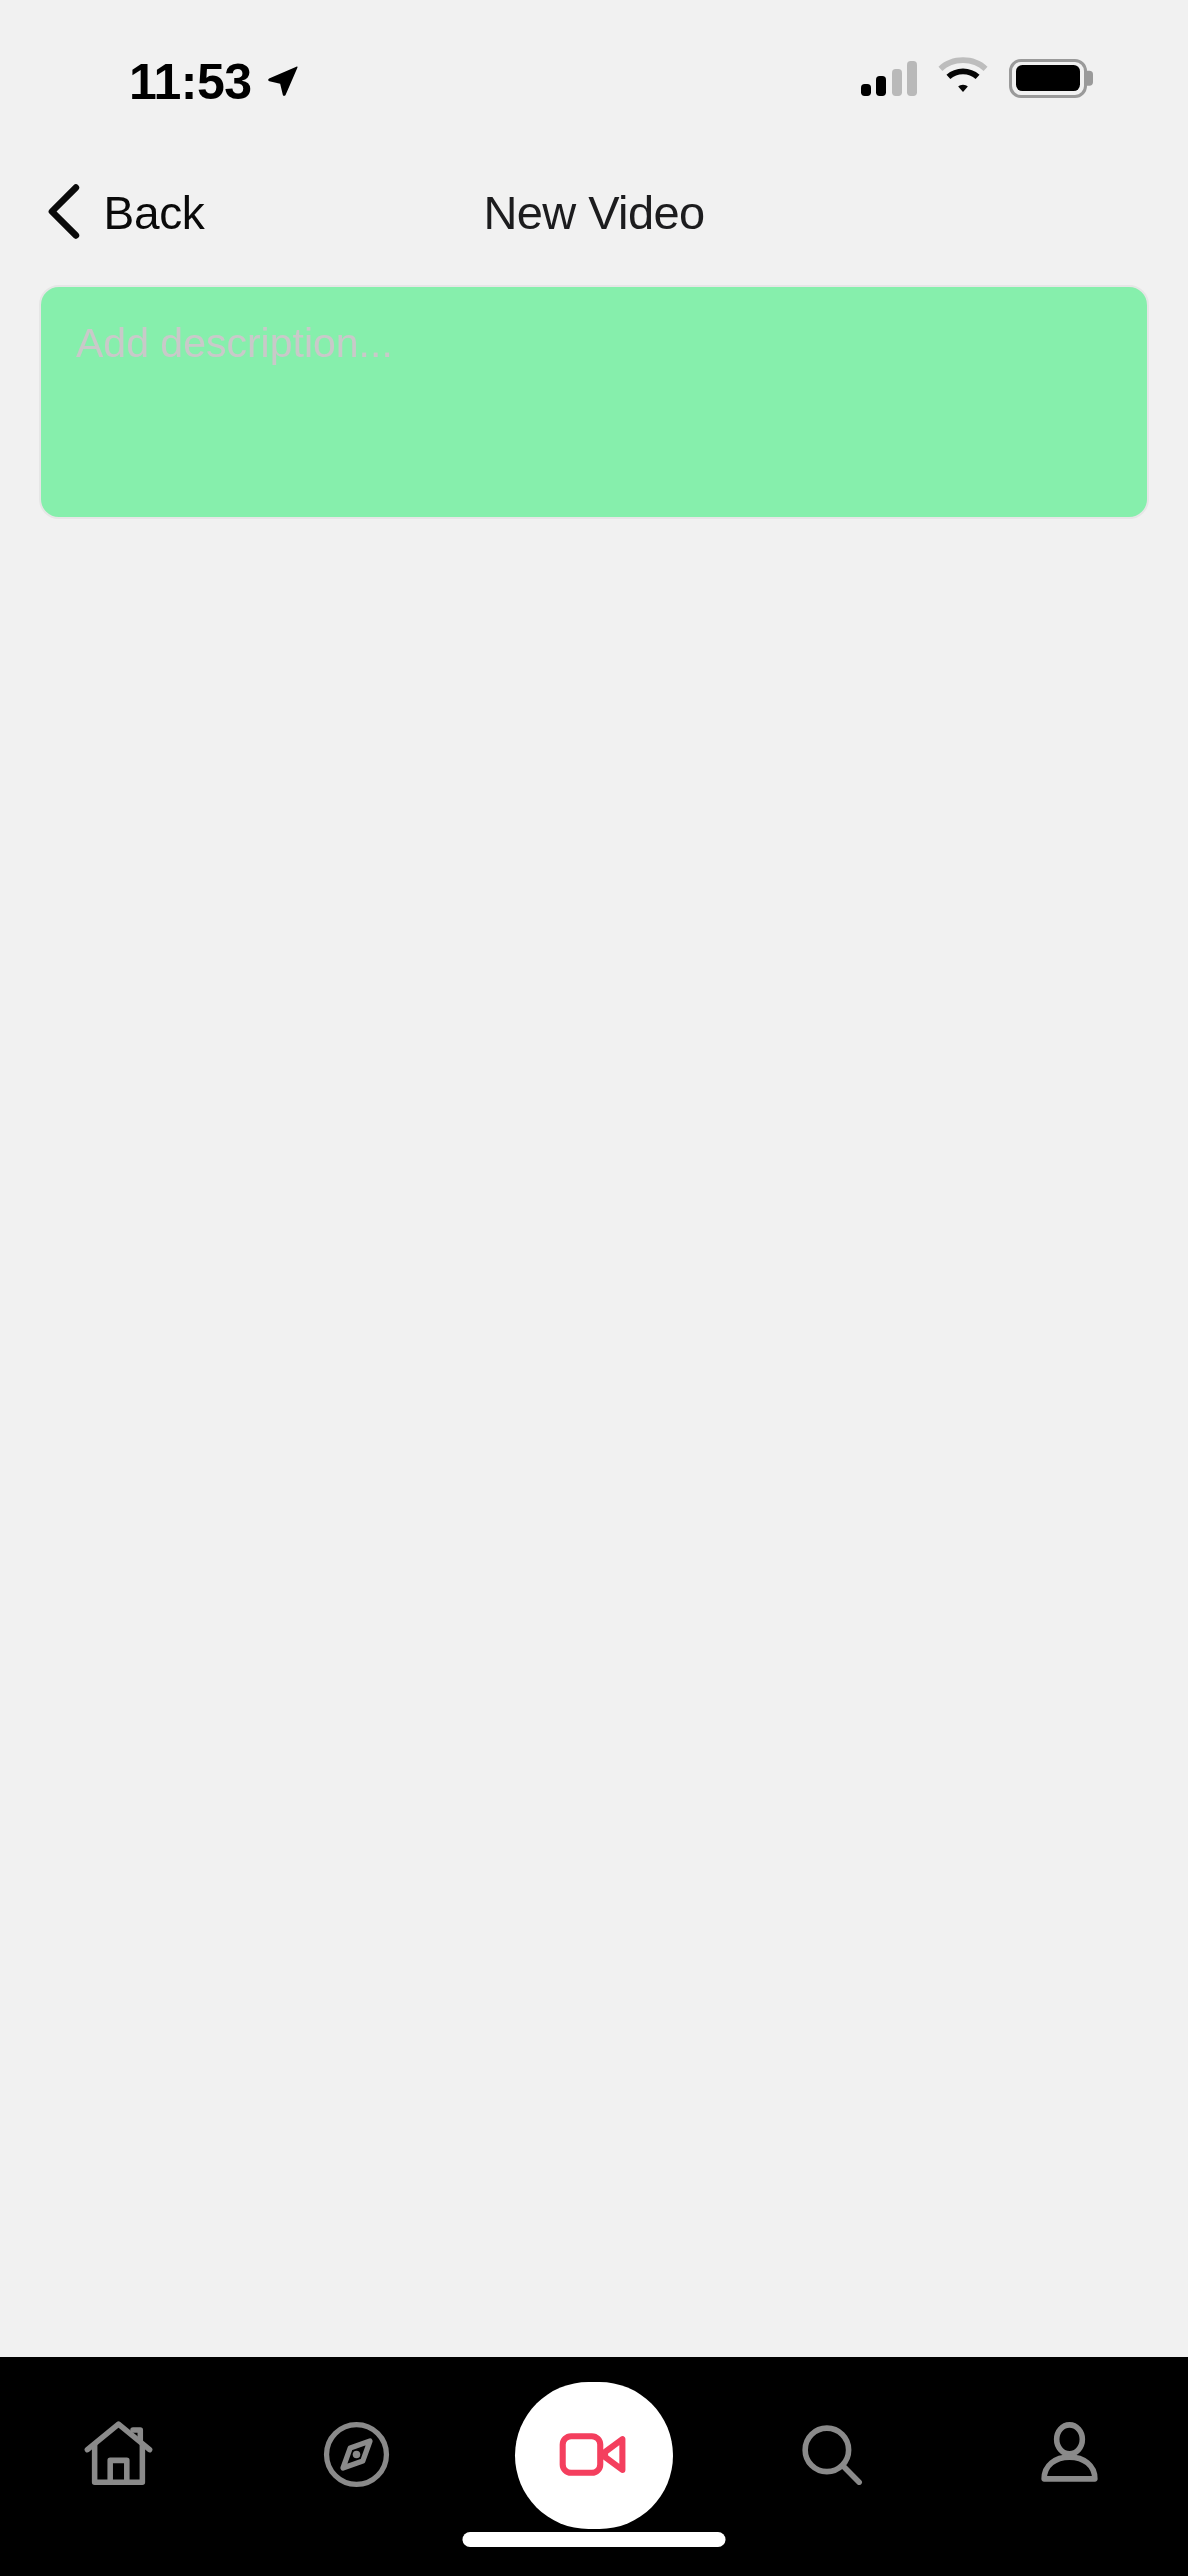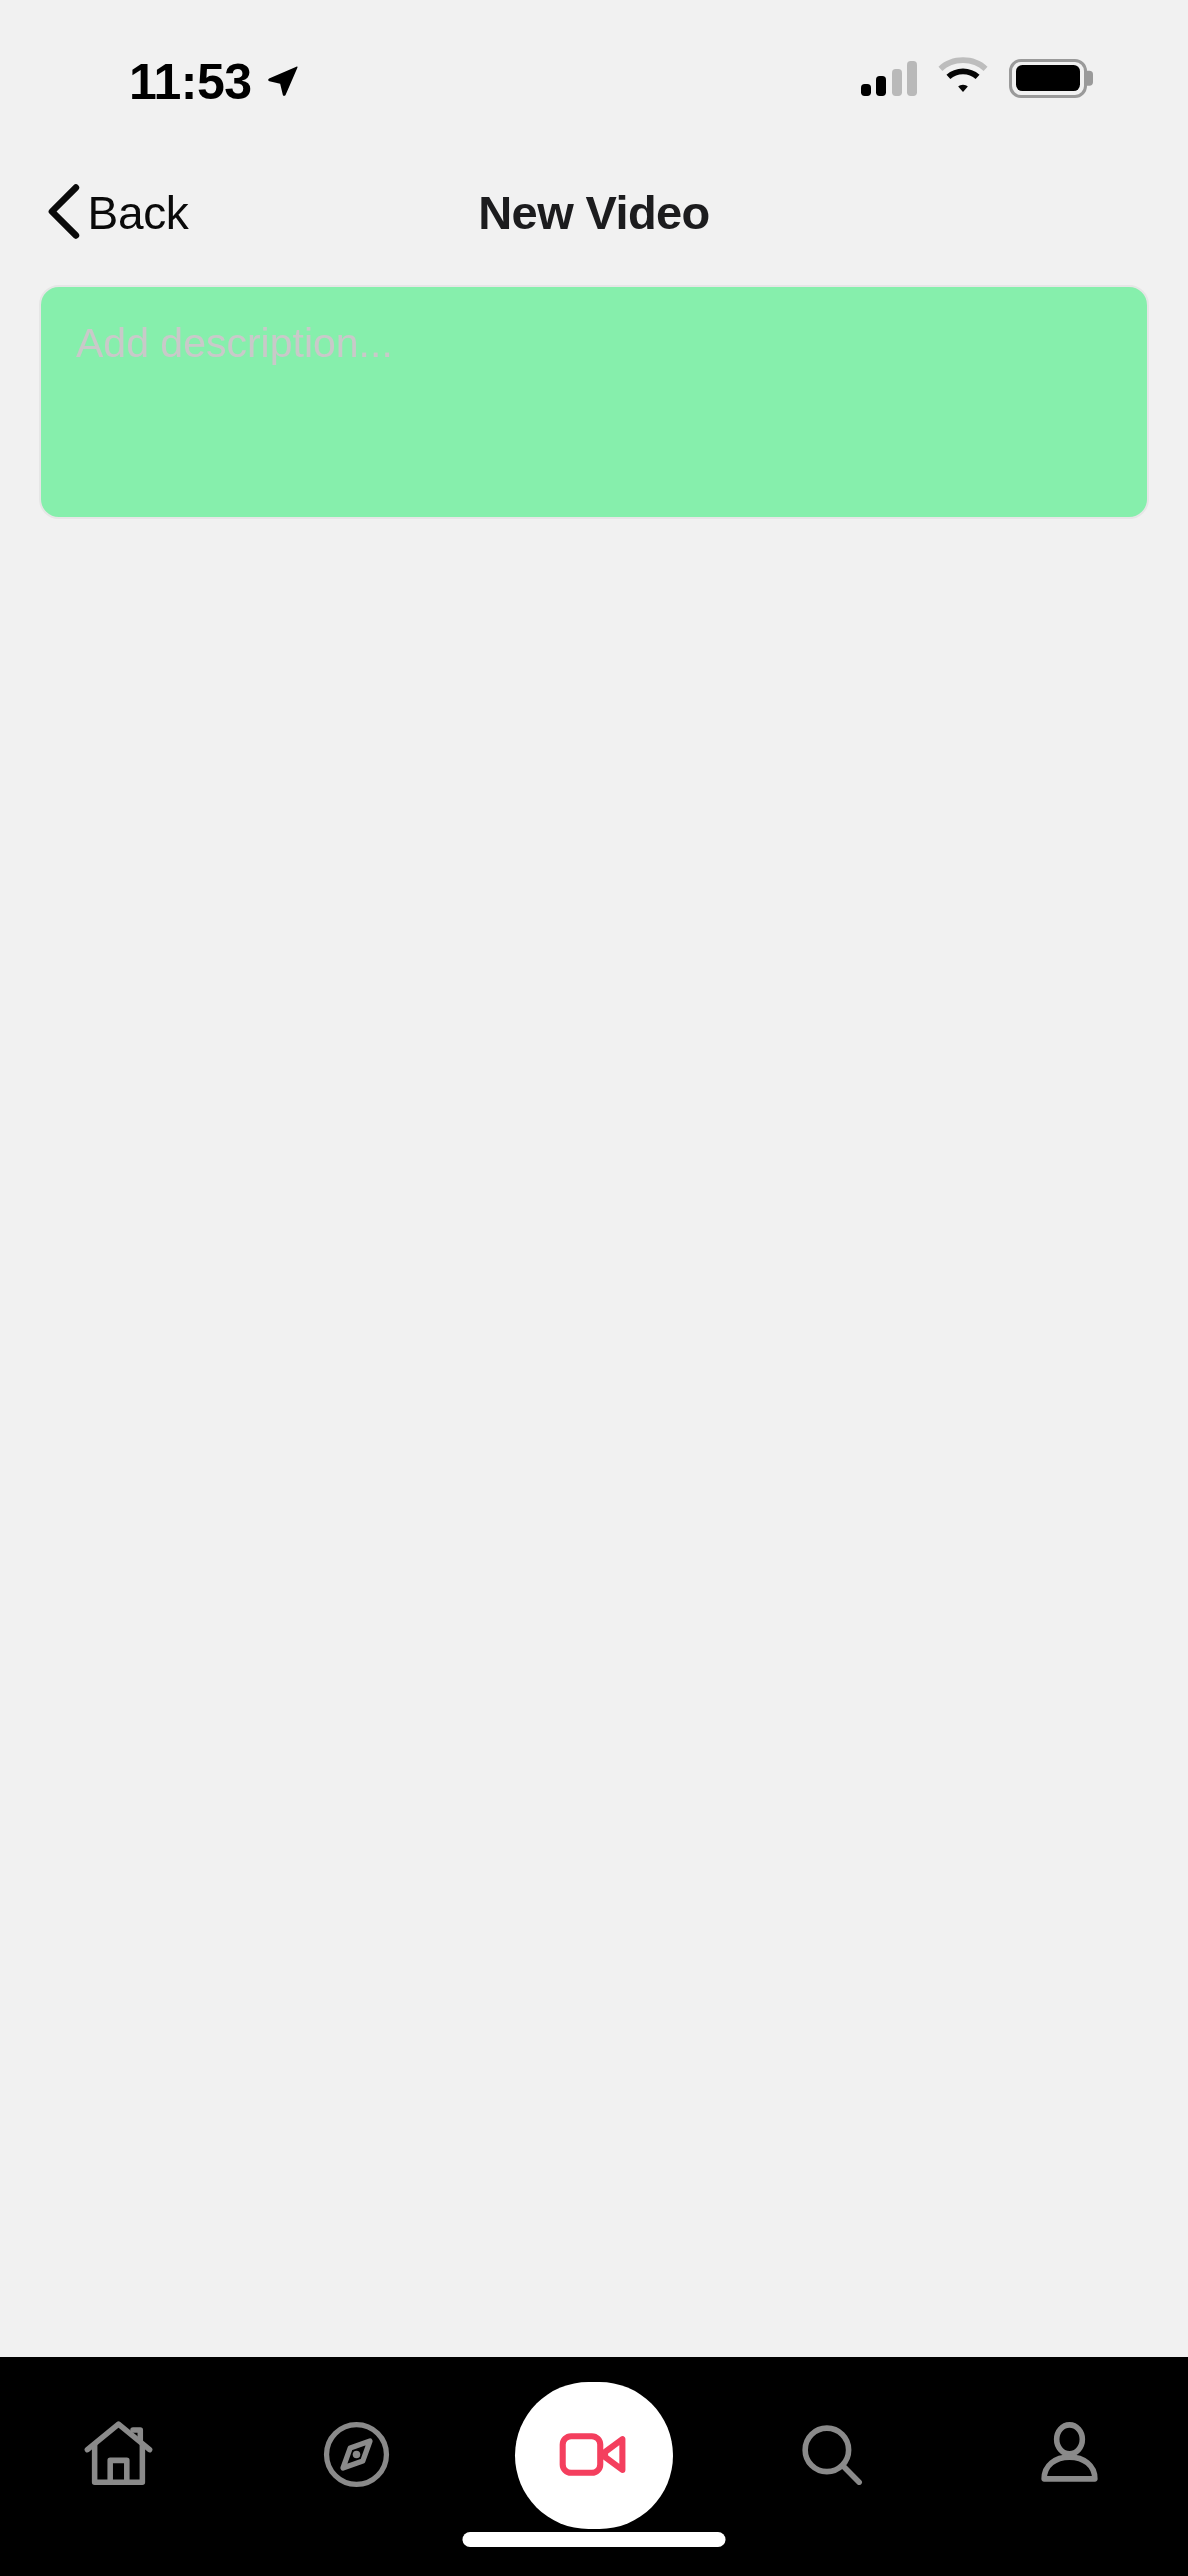--- a/index.html
+++ b/index.html
@@ -102,41 +102,41 @@
     flex:0 0 111px;
     height:111px;
     display:flex;
     align-items:center;
     padding:0 41px;
   }
 
   .back-btn {
     display:flex;
     align-items:center;
-    gap:8px;
+    gap:24px;
     background:none;
     border:none;
     cursor:pointer;
     padding:9.2px 5.5px;
     font-family:inherit;
   }
   .back-label {
     font-size:46px;
     font-weight:400;
     color:#0A0A0A;
     letter-spacing:-0.3px;
     line-height:1;
   }
 
   .nav-title {
     position:absolute;
     left:0; right:0;
     text-align:center;
     font-size:47px;
-    font-weight:700;
+    font-weight:400;
     color:#1C1C1E;
     letter-spacing:-0.6px;
     pointer-events:none;
   }
 
   .post-btn {
     margin-left:auto;
     position:relative;
     z-index:2;
     background:#FC0D0D;

